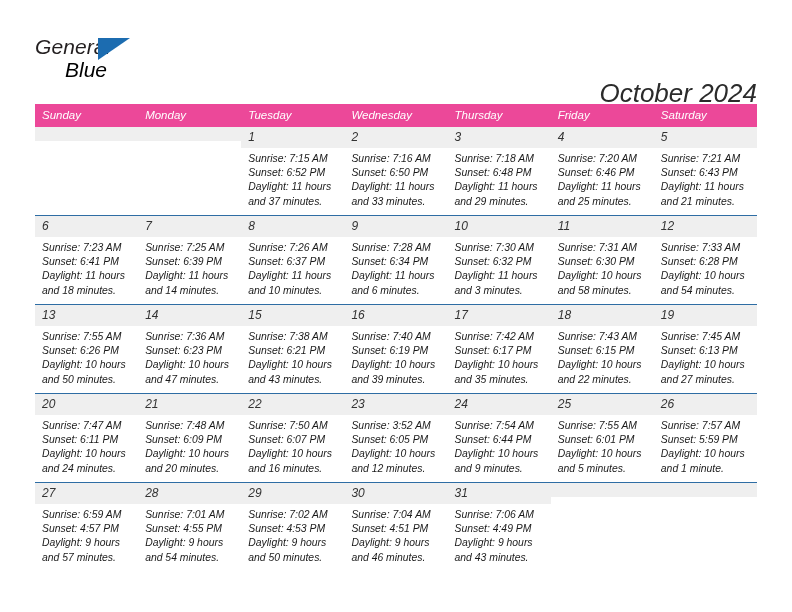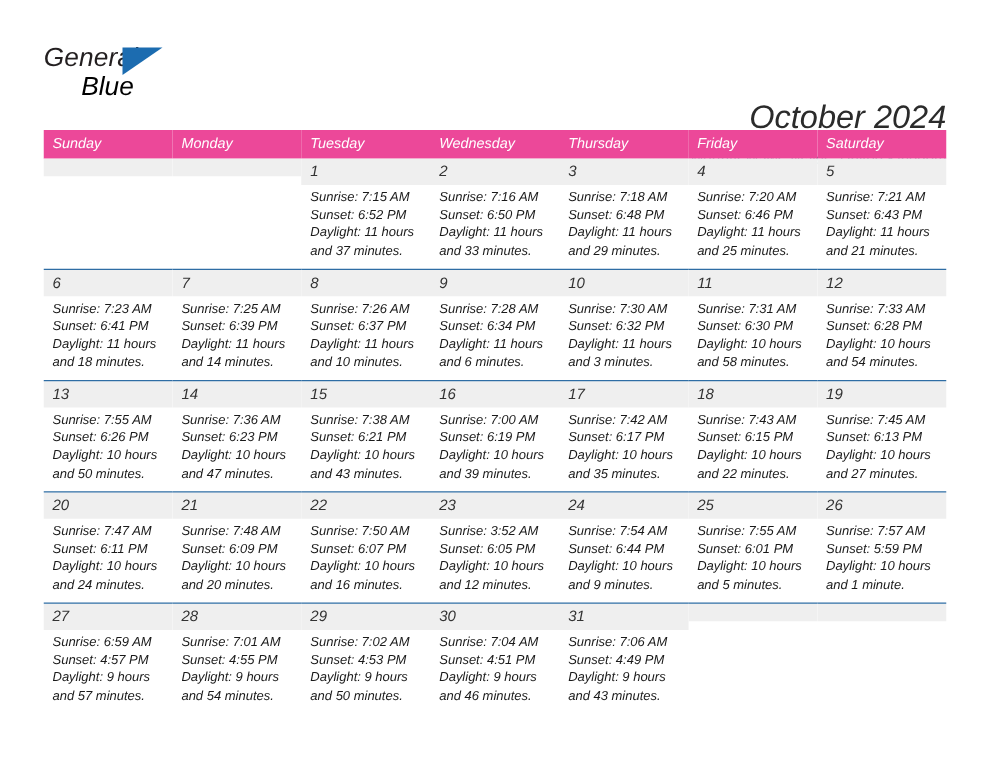--- a/index.html
+++ b/index.html
@@ -325,21 +325,21 @@
             <div class="details">
               <div>Sunrise: 7:38 AM</div>
               <div>Sunset: 6:21 PM</div>
               <div>Daylight: 10 hours</div>
               <div>and 43 minutes.</div>
             </div>
           </td>
           <td>
             <div class="daynum">16</div>
             <div class="details">
-              <div>Sunrise: 7:00 AM</div>
+              <div>Sunrise: 7:40 AM</div>
               <div>Sunset: 6:19 PM</div>
               <div>Daylight: 10 hours</div>
               <div>and 39 minutes.</div>
             </div>
           </td>
           <td>
             <div class="daynum">17</div>
             <div class="details">
               <div>Sunrise: 7:42 AM</div>
               <div>Sunset: 6:17 PM</div>

